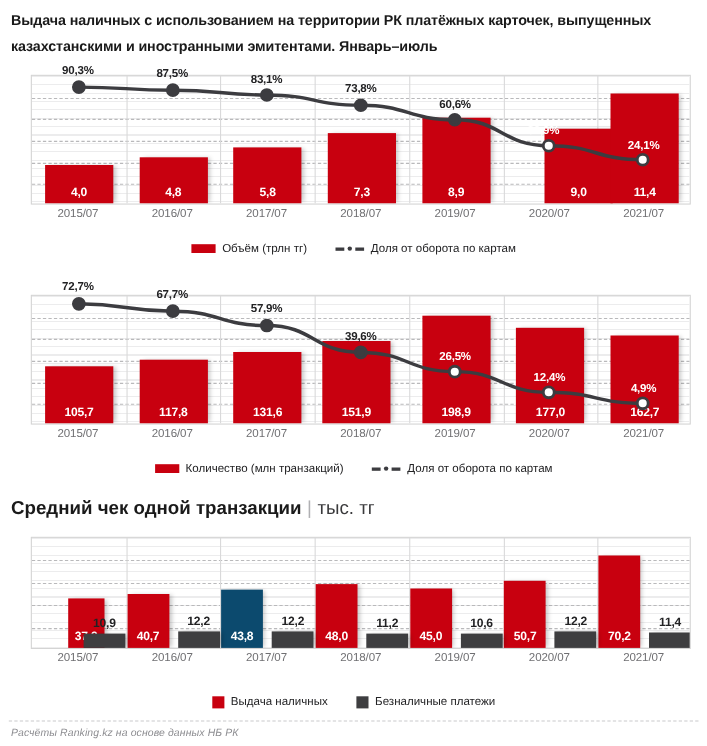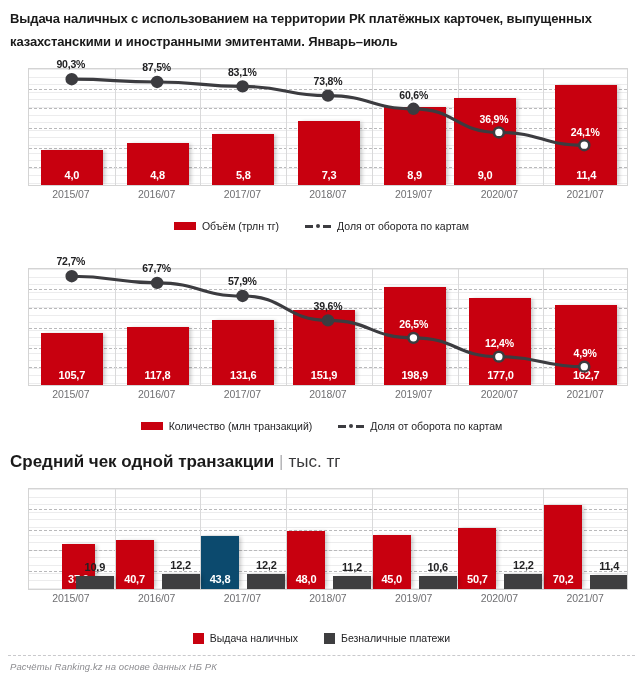--- a/index.html
+++ b/index.html
@@ -146,21 +146,21 @@
           </div>
           <div class="bar" style="left: 183.286px; width: 62px; height: 50.6963px; background: rgb(200, 0, 15);">
             <div class="bar-label">5,8</div>
           </div>
           <div class="bar" style="left: 269px; width: 62px; height: 63.8074px; background: rgb(200, 0, 15);">
             <div class="bar-label">7,3</div>
           </div>
           <div class="bar" style="left: 354.714px; width: 62px; height: 77.7926px; background: rgb(200, 0, 15);">
             <div class="bar-label">8,9</div>
           </div>
-          <div class="bar" style="left: 425px; width: 62px; height: 87px; background: rgb(200, 0, 15);">
+          <div class="bar" style="left: 466px; width: 62px; height: 68px; background: rgb(200, 0, 15);">
             <div class="bar-label">9,0</div>
           </div>
           <div class="bar" style="left: 526.143px; width: 62px; height: 99.6444px; background: rgb(200, 0, 15);">
             <div class="bar-label">11,4</div>
           </div>
         </div>
       <svg class="lineLayer" viewBox="0 0 600 118" preserveAspectRatio="none">
           <path d="M 42.857142857142854 10.363559999999993 C 85.7142857142857 10.363559999999993, 85.7142857142857 13.204999999999998, 128.57142857142856 13.204999999999998 C 171.42857142857142 13.204999999999998, 171.42857142857142 17.67012000000001, 214.28571428571428 17.67012000000001 C 257.1428571428571 17.67012000000001, 257.1428571428571 27.10776, 299.99999999999994 27.10776 C 342.8571428571428 27.10776, 342.8571428571428 40.50312, 385.71428571428567 40.50312 C 428.57142857142856 40.50312, 428.57142857142856 64.55387999999999, 471.4285714285714 64.55387999999999 C 514.2857142857142 64.55387999999999, 514.2857142857142 77.54332, 557.1428571428571 77.54332" fill="none" stroke="#3C3C40" stroke-width="3.2" stroke-linecap="round"></path>
           <circle cx="42.857142857142854" cy="10.363559999999993" r="5" fill="#3C3C40" stroke="#3C3C40" stroke-width="2.6"></circle>
           <circle cx="128.57142857142856" cy="13.204999999999998" r="5" fill="#3C3C40" stroke="#3C3C40" stroke-width="2.6"></circle>

